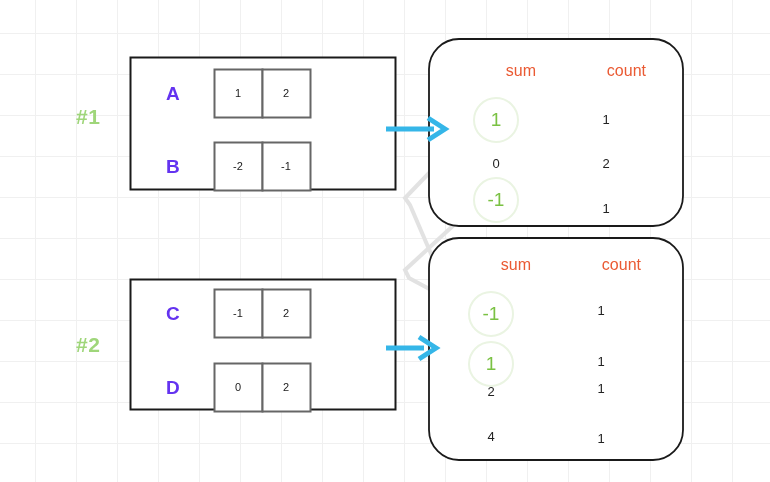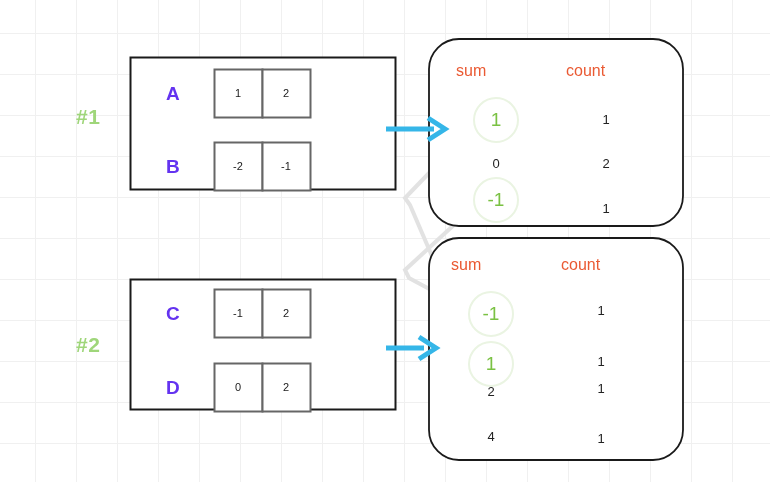--- a/index.html
+++ b/index.html
@@ -44,21 +44,21 @@
     position: absolute;
     font-size: 11px;
     color: #1a1a1a;
     text-align: center;
     line-height: 1;
   }
   .tbl-head {
     position: absolute;
     font-size: 16px;
     color: #ea5a33;
-    text-align: left;
+    text-align: right;
     font-weight: normal;
   }
   .tbl-val {
     position: absolute;
     font-size: 13px;
     color: #222222;
     text-align: center;
     line-height: 1;
   }
   .tbl-val.hl {

